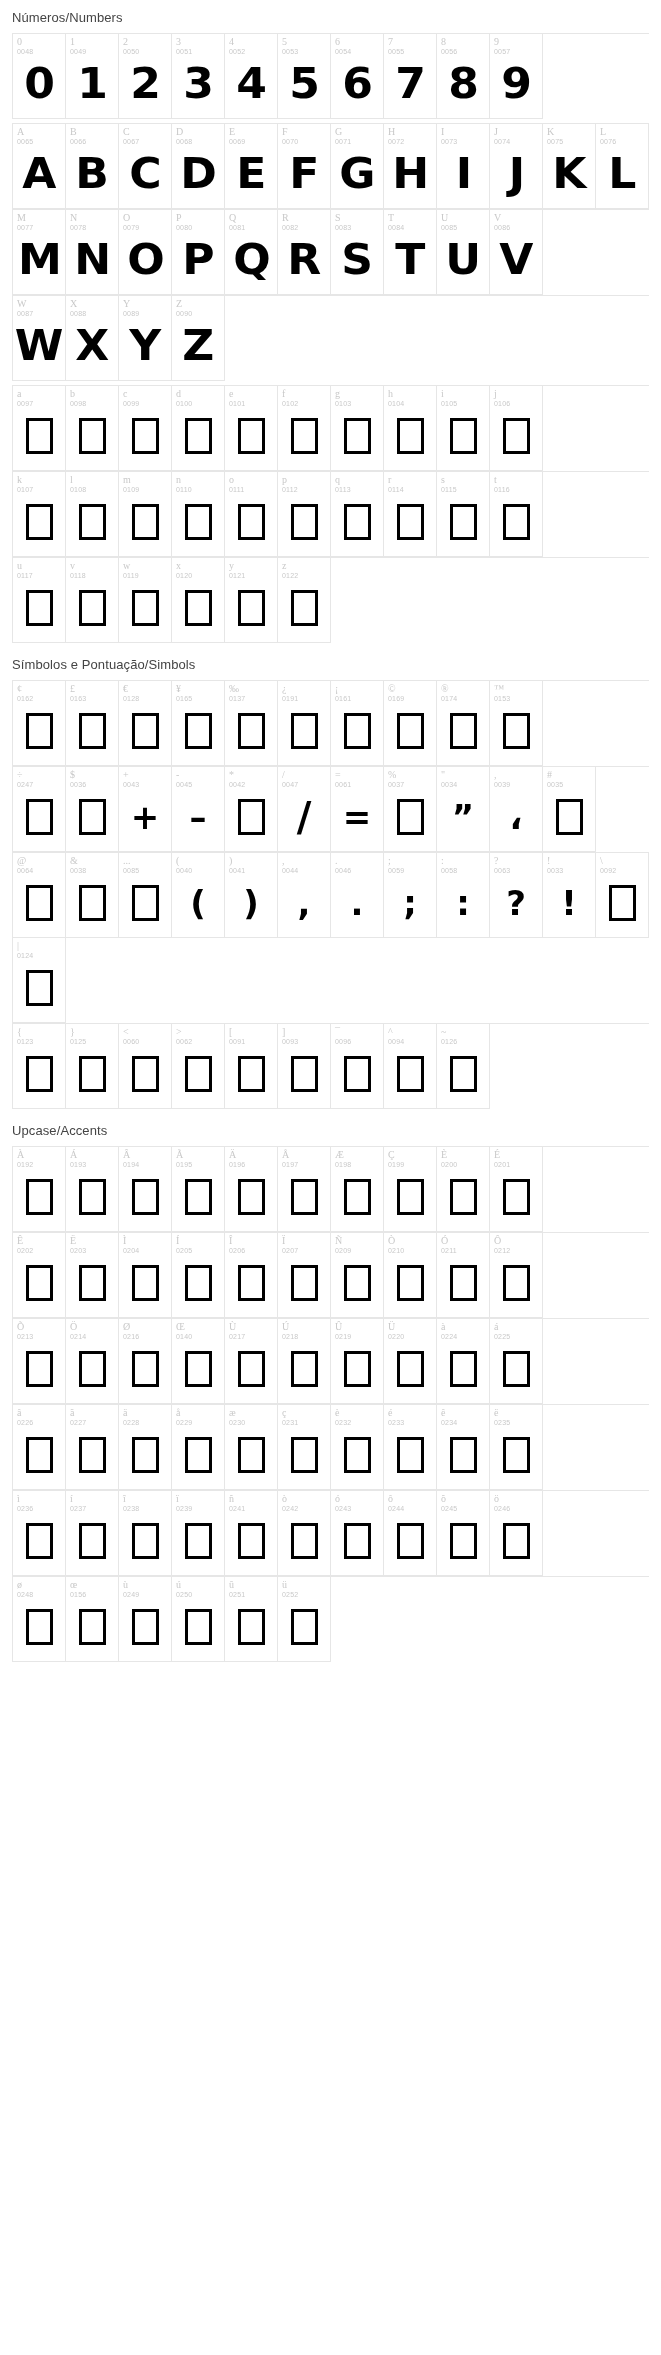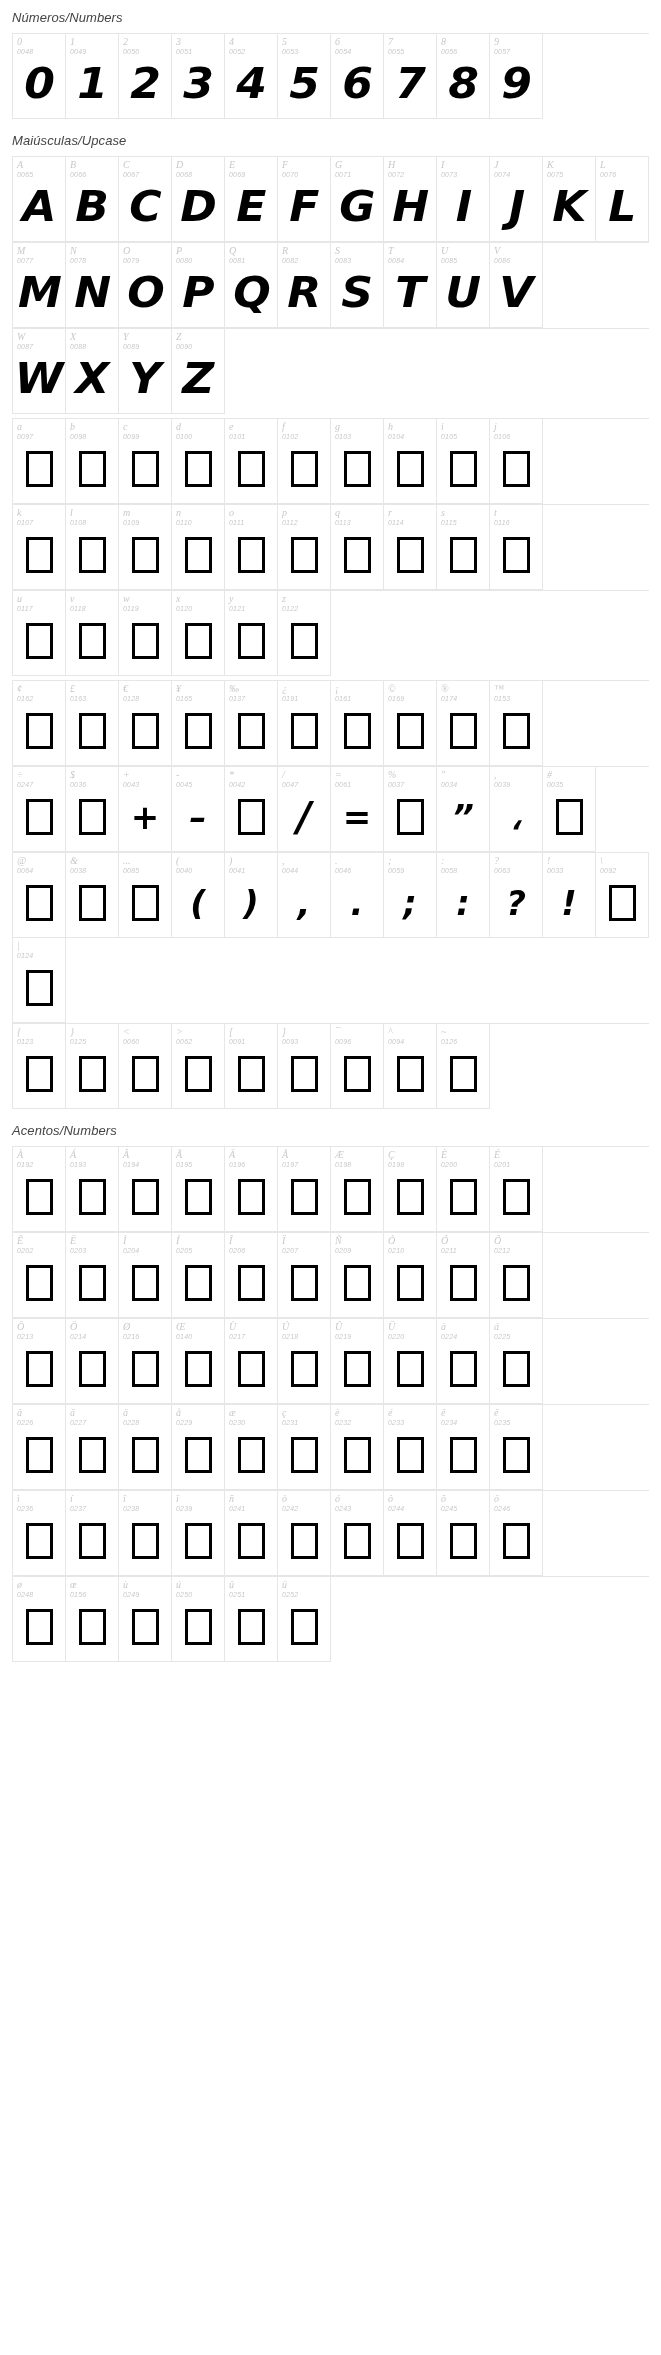--- a/index.html
+++ b/index.html
@@ -10,21 +10,20 @@
   body {
     width: 661px;
     font-family: "Liberation Sans", sans-serif;
     color: #333333;
     -webkit-font-smoothing: antialiased;
   }
   .page {
     width: 596px;
     box-sizing: border-box;
     padding: 0 0 10px 0;
-    font-style: italic;
   }
   .section {
     margin: 0 0 4px 0;
   }
   .section-title {
     font-size: 13px;
     color: #444444;
     padding: 10px 0 8px 12px;
     font-weight: normal;
     letter-spacing: 0.1px;
@@ -198,21 +197,20 @@
               <span class="ch">9</span>
               <span class="code">0057</span>
             </div>
             <div class="render">
               <span class="big">9</span>
             </div>
           </div>
         </div>
       </div>
       <div class="section">
-        <div class="section-title">Maiúsculas/Upcase</div>
         <div class="glyph-grid">
           <div class="glyph-cell">
             <div class="meta">
               <span class="ch">A</span>
               <span class="code">0065</span>
             </div>
             <div class="render">
               <span class="big">A</span>
             </div>
           </div>
@@ -683,20 +681,21 @@
               <span class="ch">z</span>
               <span class="code">0122</span>
             </div>
             <div class="render">
               <div class="notdef"></div>
             </div>
           </div>
         </div>
       </div>
       <div class="section">
+        <div class="section-title">Símbolos e Pontuação/Simbols</div>
         <div class="glyph-grid">
           <div class="glyph-cell">
             <div class="meta">
               <span class="ch">¢</span>
               <span class="code">0162</span>
             </div>
             <div class="render">
               <div class="notdef"></div>
             </div>
           </div>
@@ -1080,21 +1079,21 @@
               <span class="ch">~</span>
               <span class="code">0126</span>
             </div>
             <div class="render">
               <div class="notdef"></div>
             </div>
           </div>
         </div>
       </div>
       <div class="section">
-        <div class="section-title">Acentos/Numbers</div>
+        <div class="section-title">Upcase/Accents</div>
         <div class="glyph-grid">
           <div class="glyph-cell">
             <div class="meta">
               <span class="ch">À</span>
               <span class="code">0192</span>
             </div>
             <div class="render">
               <div class="notdef"></div>
             </div>
           </div>

